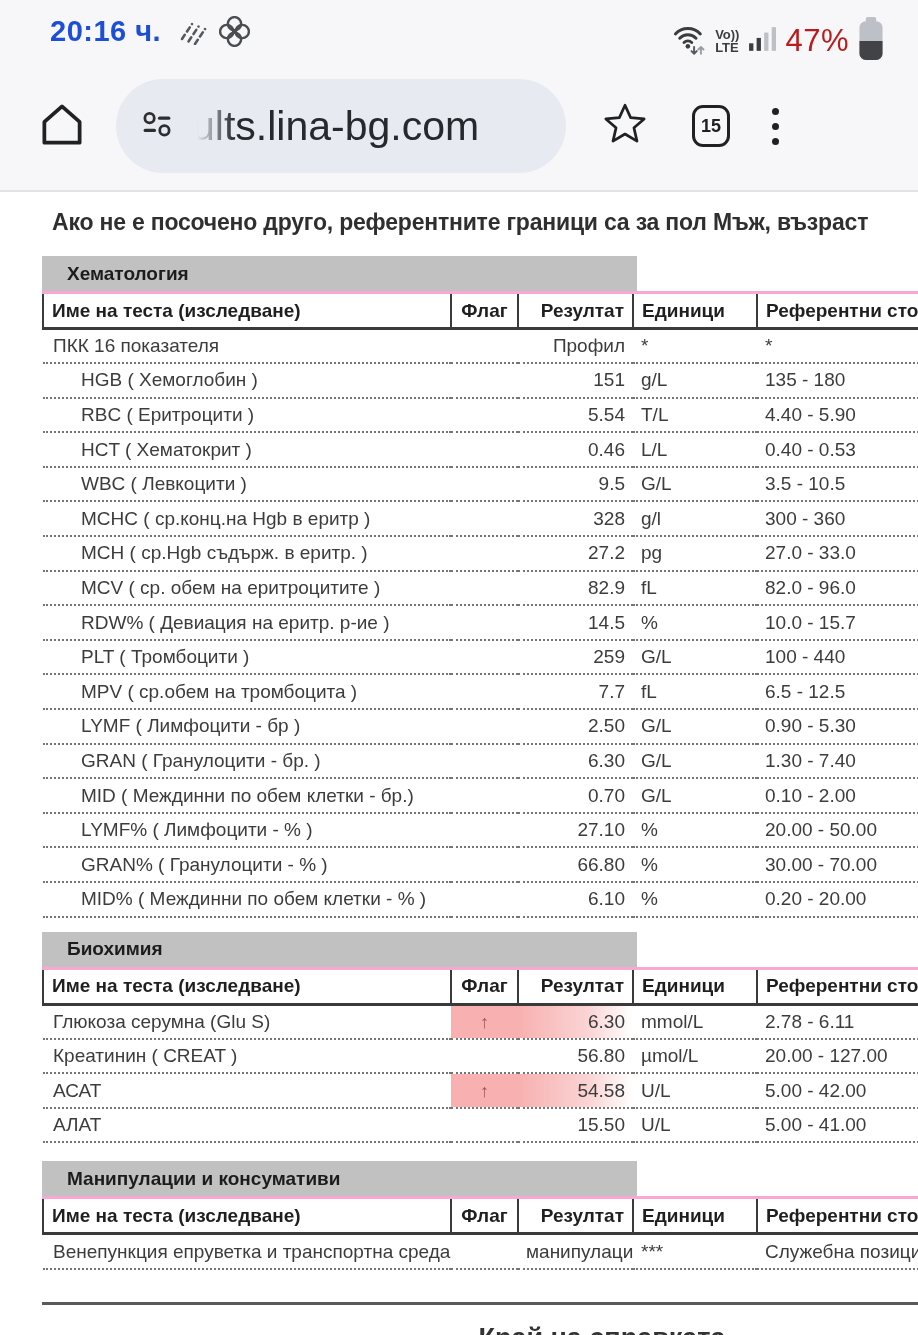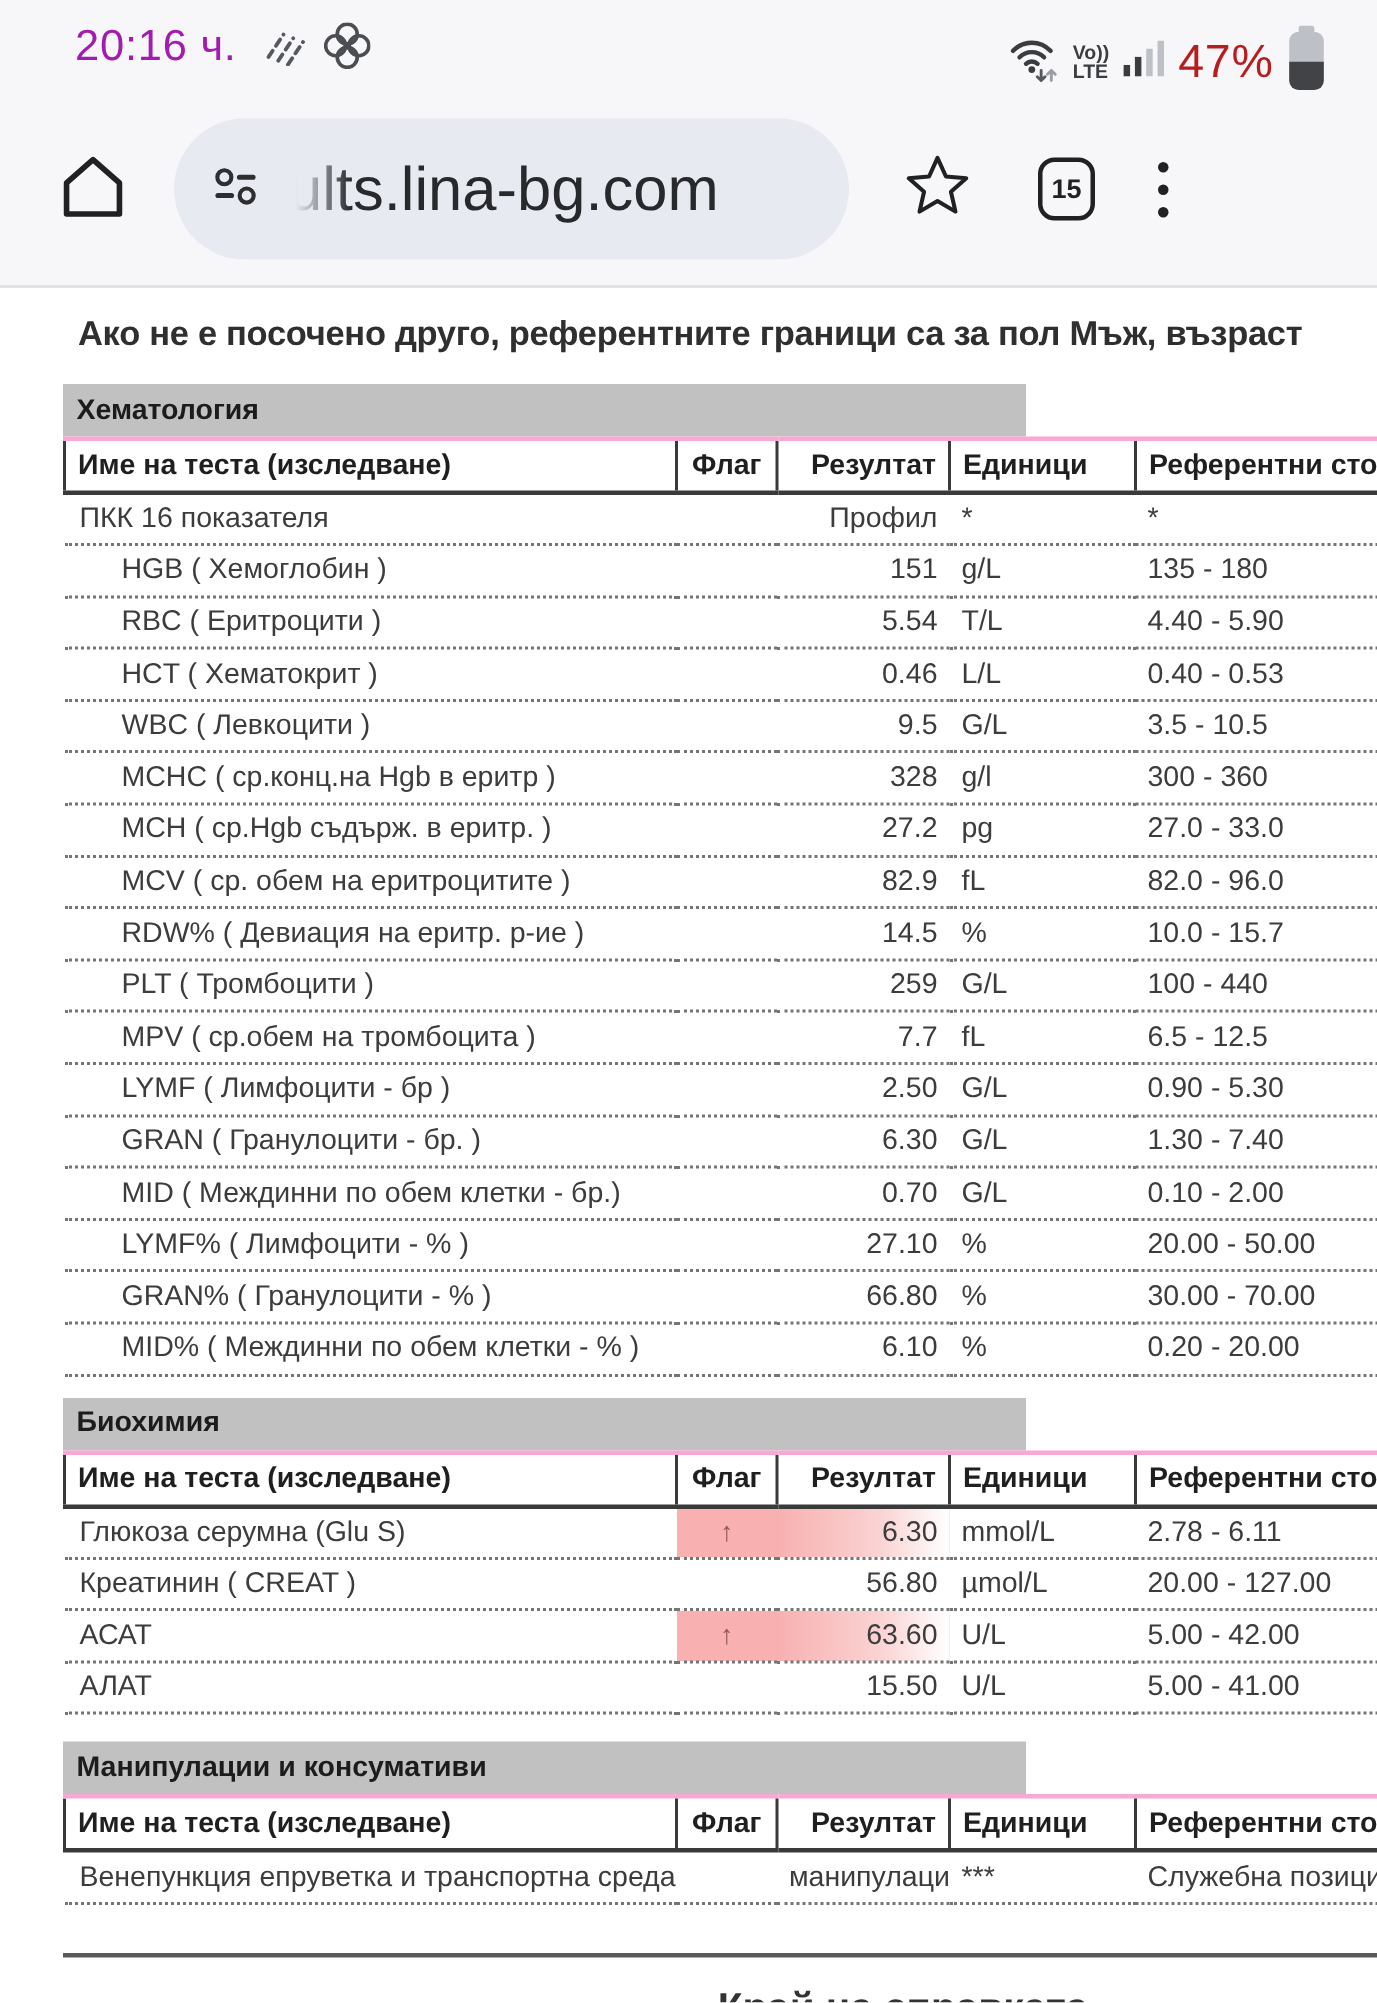--- a/index.html
+++ b/index.html
@@ -2,21 +2,21 @@
 <html><head>
 <meta charset="utf-8">
 <style>
   * { box-sizing: border-box; margin: 0; padding: 0; }
   html,body { width: 918px; height: 1335px; overflow: hidden; }
   body { font-family: "Liberation Sans", sans-serif; background: #fff; }
   .screen { position: relative; width: 918px; height: 1335px; overflow: hidden; background: #fff; }
 
   
   .statusbar { height: 62px; background: #f7f7fa; display: flex; align-items: center; padding: 0 34px 0 50px; }
-  .sb-time { font-size: 29px; font-weight: 400; color: #a21caf; letter-spacing: .5px; }
+  .sb-time { font-size: 29px; font-weight: 700; color: #1d4ed8; letter-spacing: .5px; }
   .sb-lefticons { display: flex; align-items: center; gap: 12px; margin-left: 16px; margin-top: 4px; }
   .sb-right { margin-left: auto; display: flex; align-items: center; gap: 9px; margin-top: 20px; }
   .volte { font-size: 13px; line-height: 13px; font-weight: 700; color: #3a3c40; text-align: left; }
   .sb-batt-pct { font-size: 31px; color: #b91c1c; letter-spacing: .5px; }
 
   
   .toolbar { height: 128px; background: #f7f7fa; display: flex; align-items: center; padding: 0 26px 0 34px; }
   .omnibox { position: relative; margin-left: 26px; width: 450px; height: 94px; border-radius: 47px; background: #e8eaf1; display: flex; align-items: center; padding: 0 26px 0 24px; }
   .url-text { font-size: 41px; color: #27292d; margin-left: 18px; white-space: nowrap; overflow: hidden; }
   .url-fade { position: absolute; left: 72px; top: 14px; bottom: 14px; width: 46px; background: linear-gradient(90deg, #e8eaf1 20%, rgba(232,234,241,0)); pointer-events: none; }
@@ -24,21 +24,21 @@
   .tabbox { margin-left: 42px; width: 38px; height: 42px; border: 3.5px solid #202124; border-radius: 11px; display: flex; align-items: center; justify-content: center; }
   .tabbox span { font-size: 18px; font-weight: 700; color: #202124; }
   .kebab { margin-left: 42px; display: flex; flex-direction: column; gap: 8px; }
   .kebab i { width: 7px; height: 7px; border-radius: 50%; background: #202124; }
   .chrome-divider { height: 2px; background: #e2e2e8; }
 
   
   .page { position: relative; width: 1182px; background: #fff; padding-top: 14px; }
   .note { margin-left: 52px; font-size: 23px; font-weight: 700; color: #2f2f2f; white-space: nowrap; height: 32px; line-height: 32px; margin-bottom: 18px; letter-spacing: -0.2px; }
   .doc { margin-left: 42px; width: 1140px; }
-  .sec-bar { width: 642px; height: 35px; background: #c1c1c1; display: flex; align-items: center; padding-left: 9px; }
+  .sec-bar { width: 595px; height: 35px; background: #c1c1c1; display: flex; align-items: center; padding-left: 25px; }
   .sec-title { font-size: 19px; font-weight: 700; color: #1c1c1c; }
   table.lab-table { border-collapse: collapse; table-layout: fixed; width: 1140px; }
   col.w-name { width: 408px; } col.w-flag { width: 67px; } col.w-result { width: 115px; } col.w-units { width: 124px; } col.w-ref { width: 426px; }
   .lab-table th { height: 36px; font-size: 19px; font-weight: 700; color: #1f1f1f; text-align: left; padding: 0 8px;
     border-top: 3px solid #f9a8d4; border-bottom: 3px solid #3a3a3a; border-left: 2px solid #3a3a3a; white-space: nowrap; overflow: hidden; }
   .lab-table th.c-flag { text-align: center; }
   .lab-table th.c-result { text-align: right; }
   .lab-table td { height: 34.6px; font-size: 19px; color: #3c3c3c; padding: 0 8px; border-bottom: 2px dotted #757575; white-space: nowrap; overflow: hidden; }
   td.c-name { padding-left: 10px; }
   td.c-name.indent { padding-left: 38px; }
@@ -354,21 +354,21 @@
     <td class="c-name">Креатинин ( CREAT )</td>
     <td class="c-flag"><span class="flag-arrow"></span></td>
     <td class="c-result">56.80</td>
     <td class="c-units">µmol/L</td>
     <td class="c-ref">20.00 - 127.00</td>
   </tr>
 
   <tr class="lab-row is-high">
     <td class="c-name">АСАТ</td>
     <td class="c-flag"><span class="flag-arrow">↑</span></td>
-    <td class="c-result">63.60</td>
+    <td class="c-result">54.58</td>
     <td class="c-units">U/L</td>
     <td class="c-ref">5.00 - 42.00</td>
   </tr>
 
   <tr class="lab-row">
     <td class="c-name">АЛАТ</td>
     <td class="c-flag"><span class="flag-arrow"></span></td>
     <td class="c-result">15.50</td>
     <td class="c-units">U/L</td>
     <td class="c-ref">5.00 - 41.00</td>

